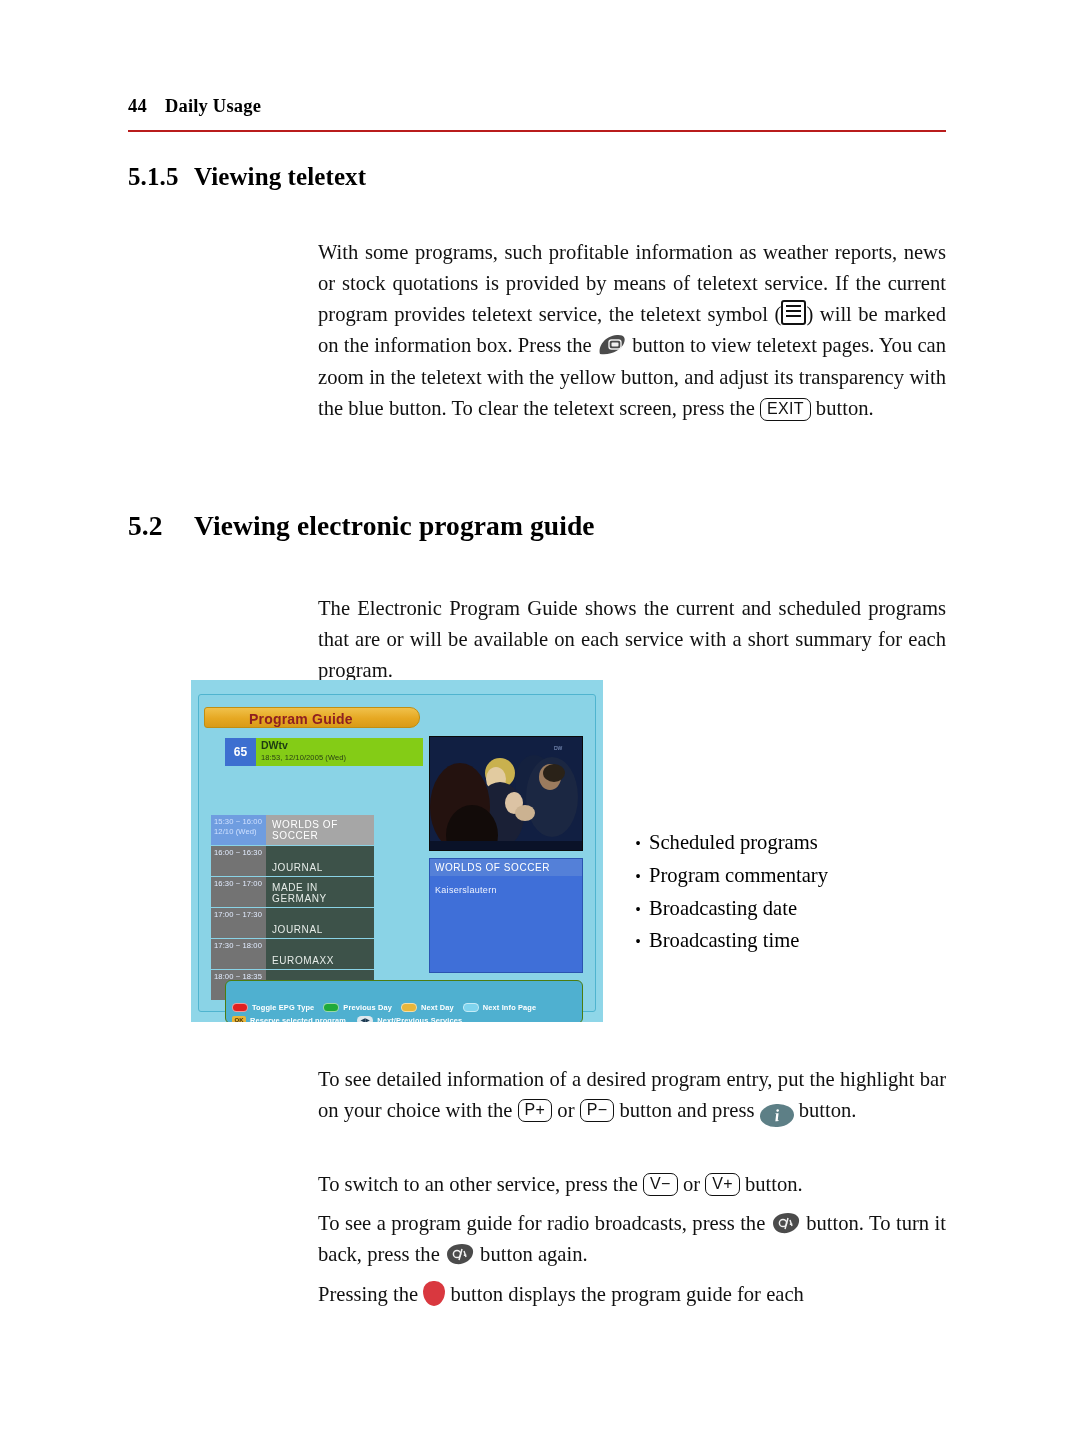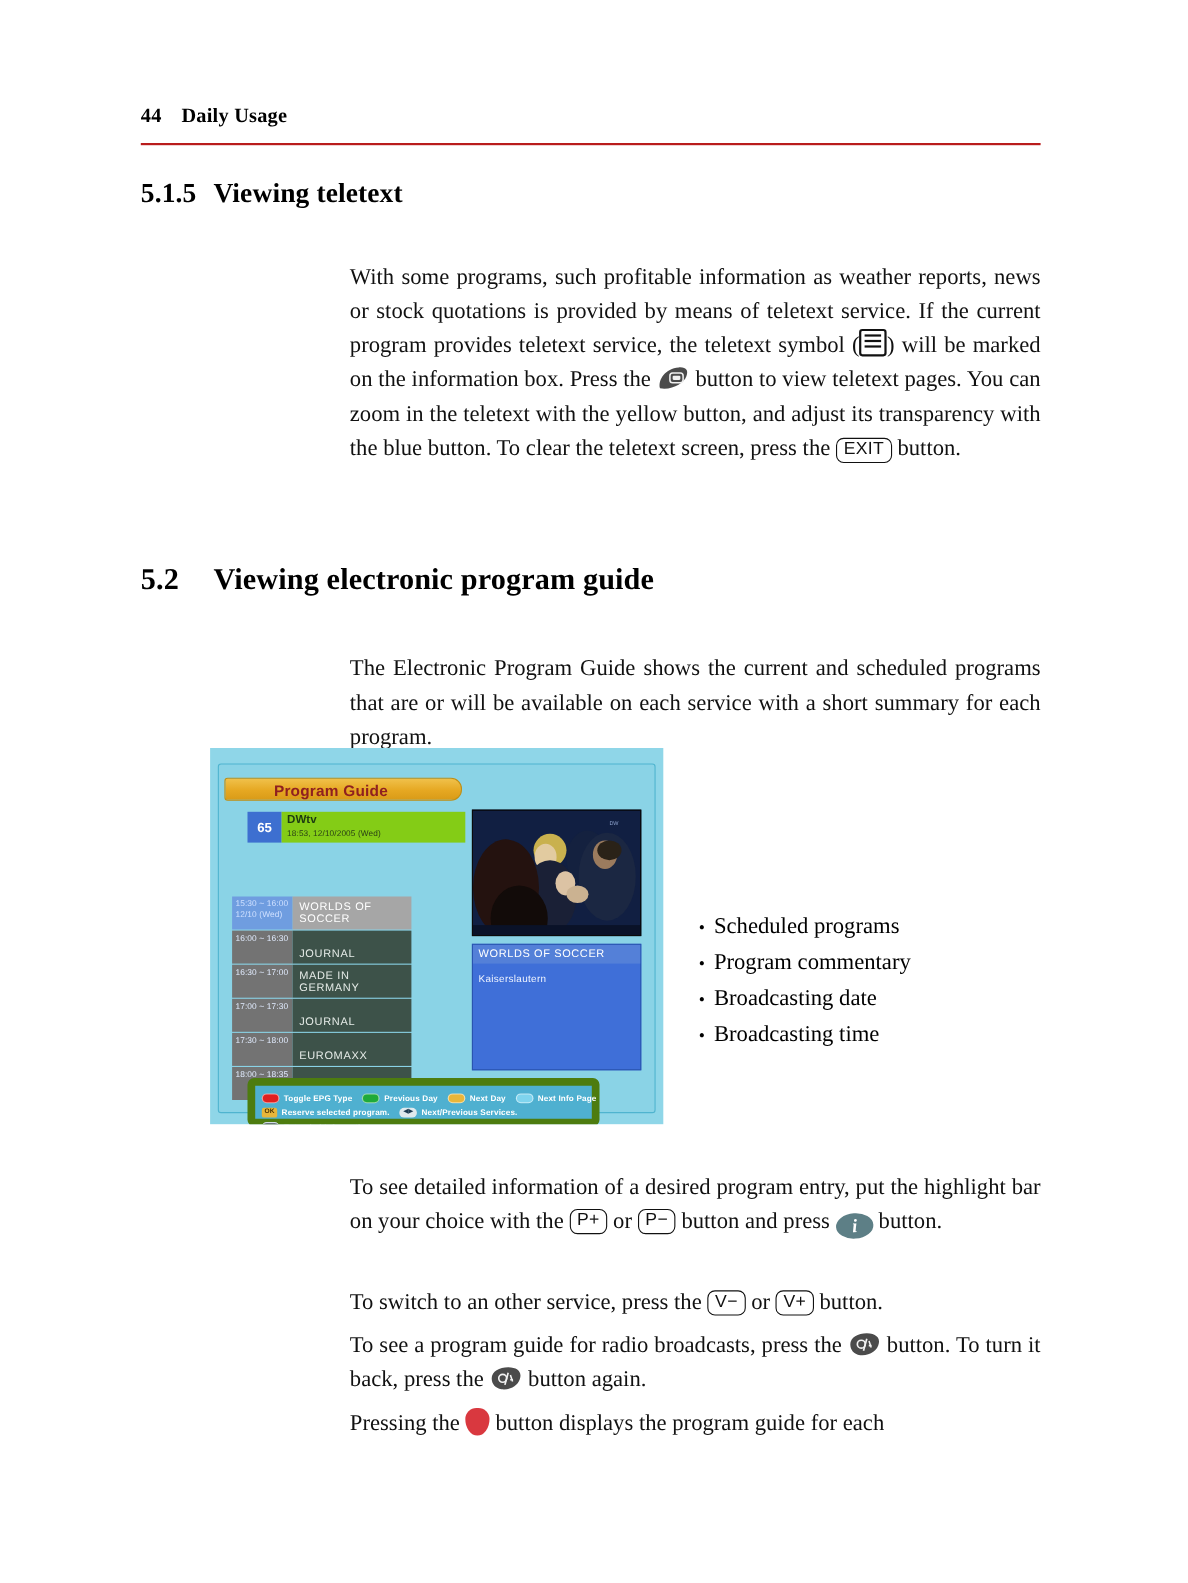--- a/index.html
+++ b/index.html
@@ -358,27 +358,27 @@
     color: #eef3ff;
     letter-spacing: 0.3px;
     padding: 9px 0 0 5px;
   }
 
   
   .epg-legend {
     position: absolute;
     left: 26px;
     top: 285px;
-    width: 320px;
+    width: 358px;
     height: 44px;
     background: #4fb0d0;
-    border: 7px solid #4d7c0f;
+    border: 1px solid #4d7c0f;
     border-radius: 6px;
     box-sizing: border-box;
-    padding: 5px 0 0 6px;
+    padding: 20px 0 0 6px;
   }
   .legend-line {
     display: flex;
     align-items: center;
     height: 12px;
     margin-bottom: 1px;
   }
   .legend-item {
     display: flex;
     align-items: center;

